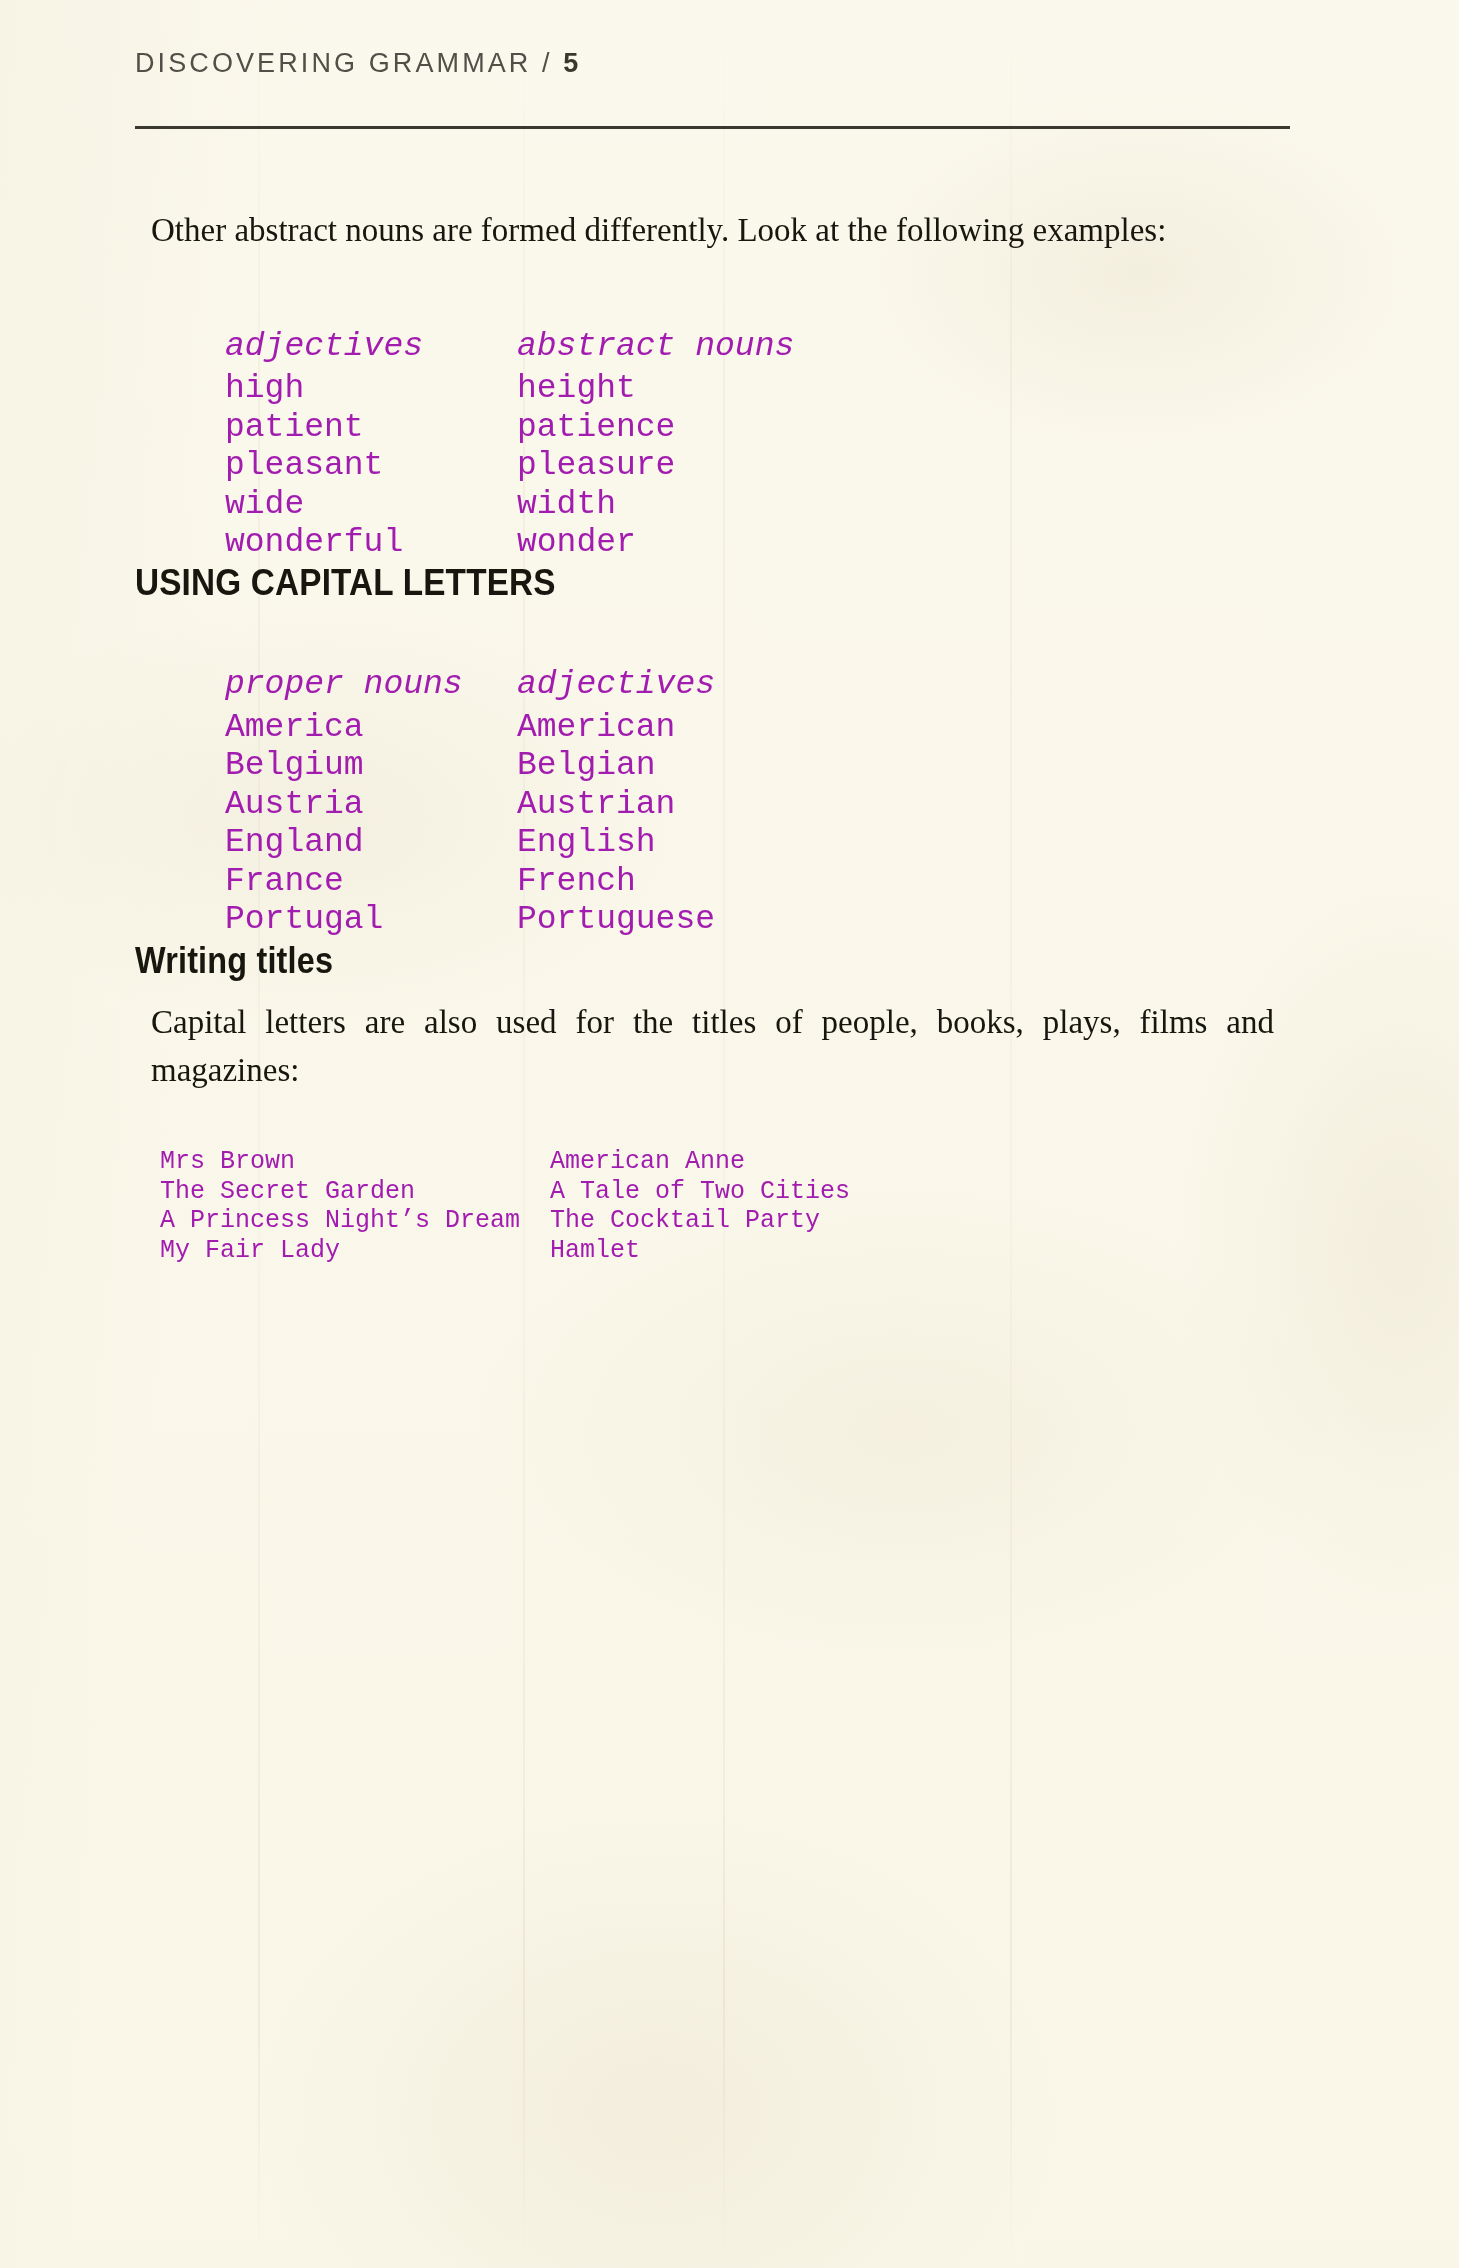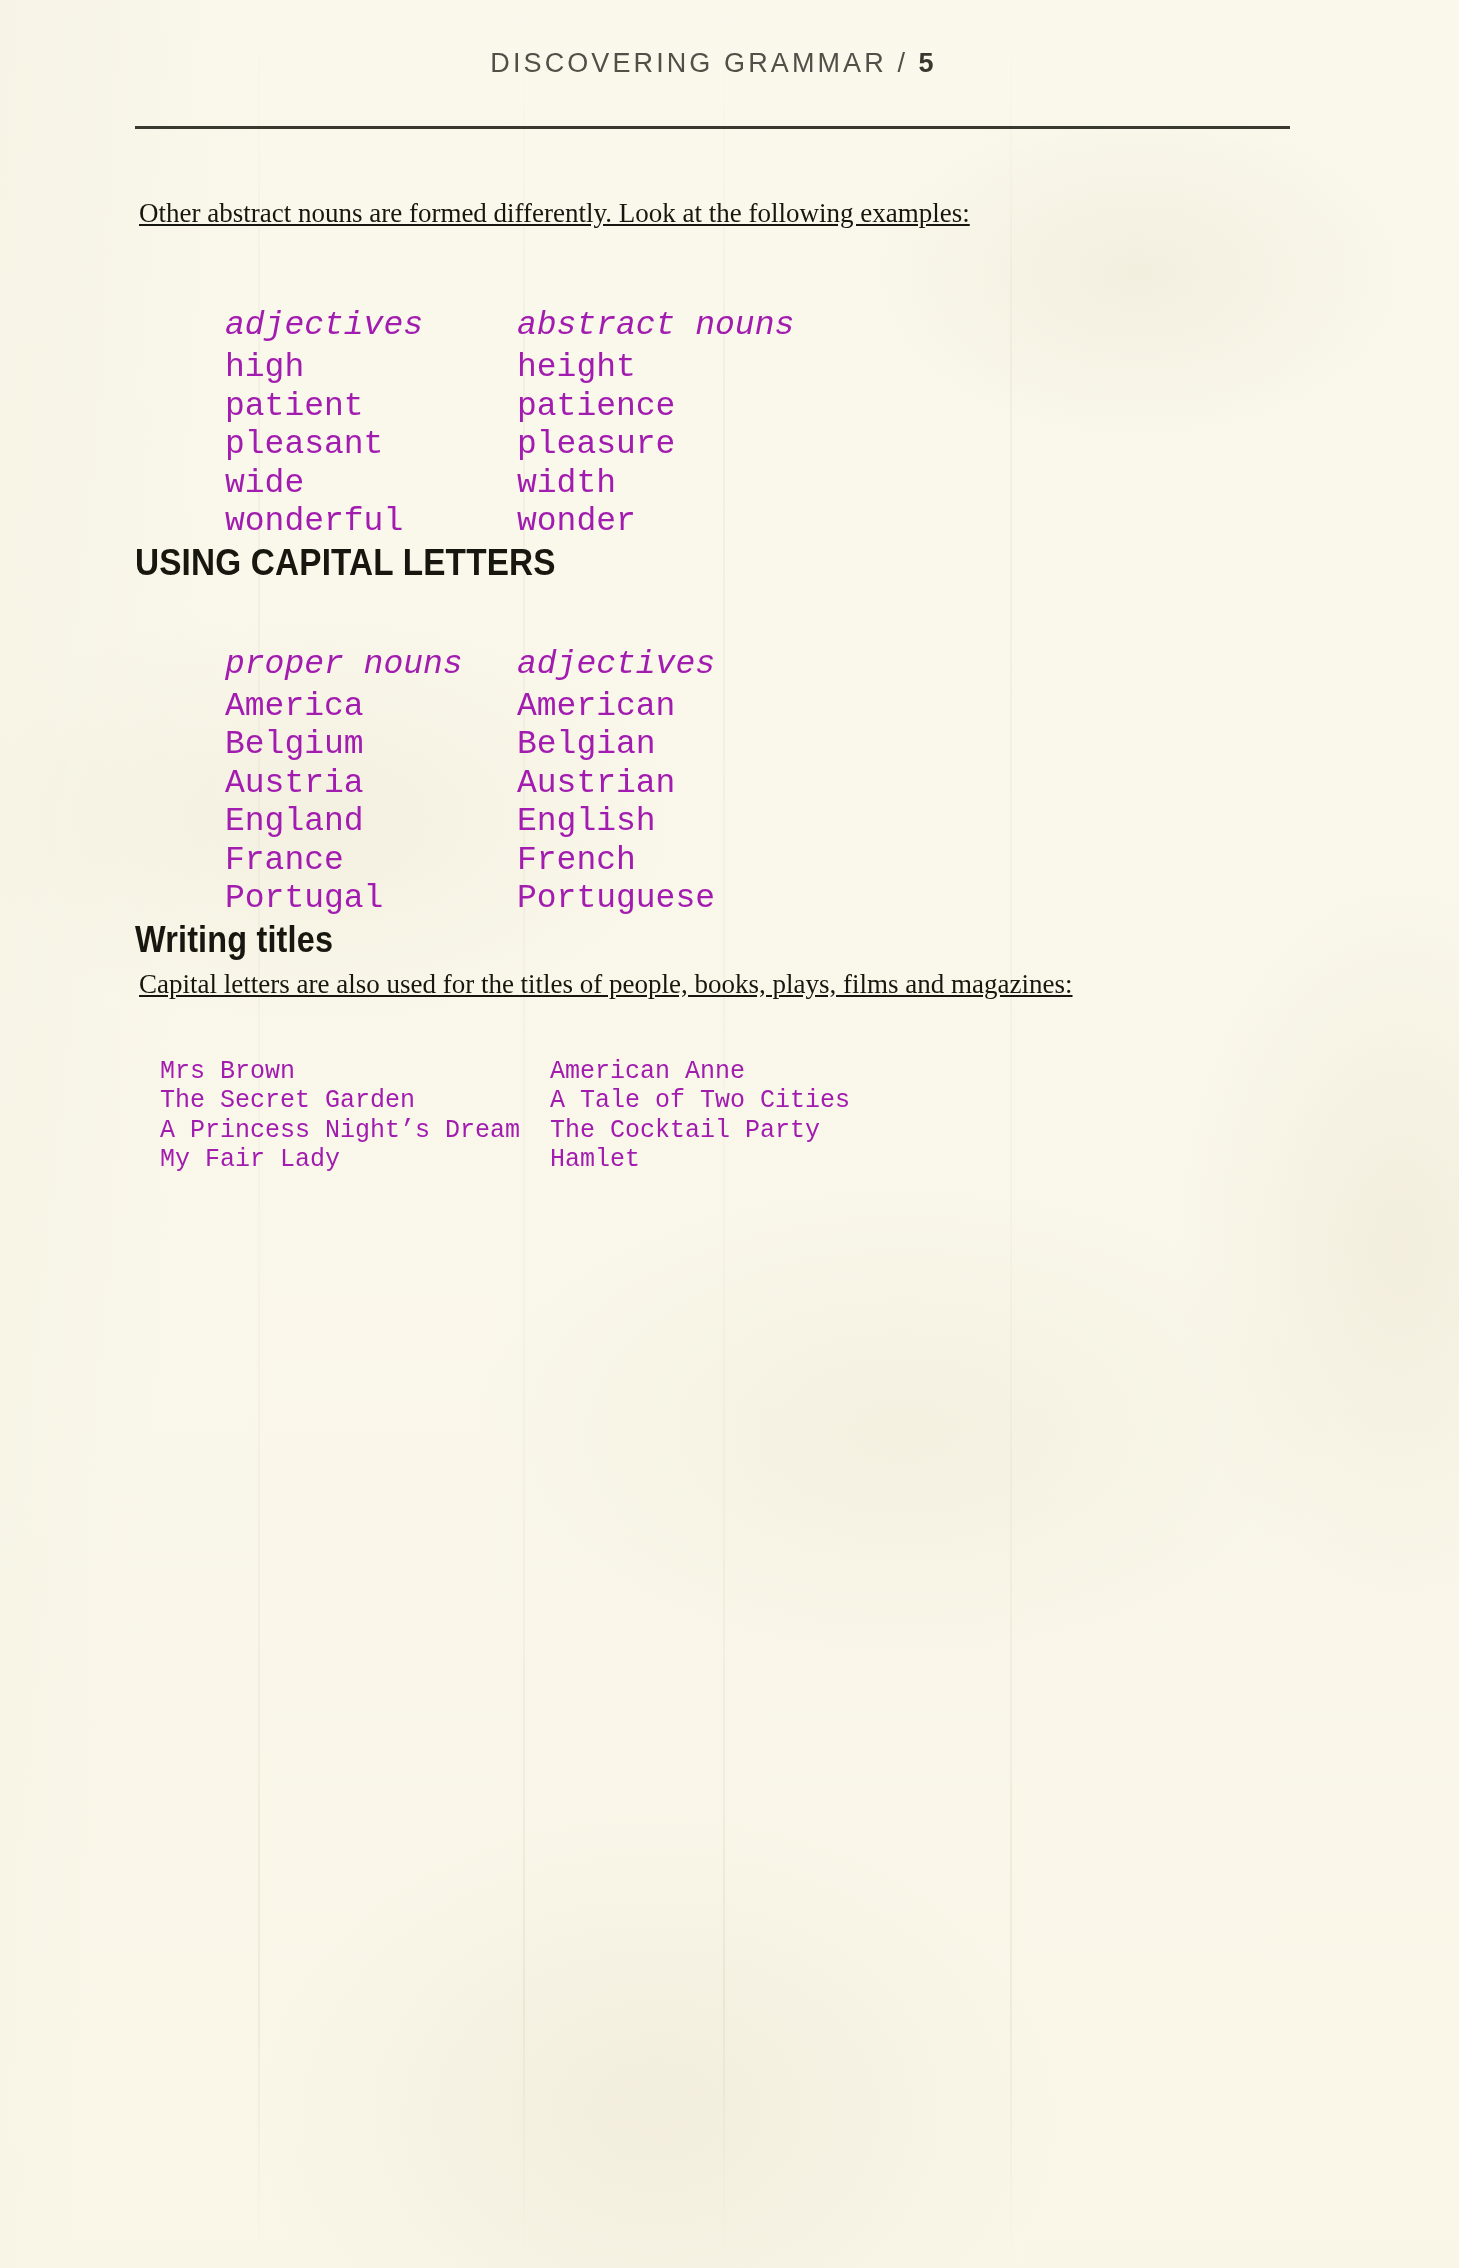--- a/index.html
+++ b/index.html
@@ -51,21 +51,21 @@
   }
 
   
   .running-head {
     position: absolute;
     left: 135px;
     top: 48px;
     width: 1155px;
   }
   .running-head-text {
-    text-align: center;
+    text-align: left;
     font-family: "Liberation Sans", "DejaVu Sans", sans-serif;
     font-size: 27px;
     letter-spacing: 3.1px;
     color: #514f48;
     white-space: nowrap;
   }
   .running-head-text .folio {
     font-weight: bold;
     color: #39382f;
     letter-spacing: 1px;
@@ -81,27 +81,26 @@
   }
 
   
   .content {
     position: absolute;
     left: 135px;
     top: 190px;
     width: 1155px;
   }
   p.body {
-    margin: 4px;
-    font-size: 27px;
+    margin: 16px;
+    font-size: 33px;
     line-height: 1.48;
     text-align: justify;
     text-justify: inter-word;
     color: #17170f;
-    text-decoration: underline;
   }
 
   
   .pair-table {
     margin: 0;
     border-collapse: collapse;
   }
   .pair-table td {
     padding: 0;
     font-size: 33px;

